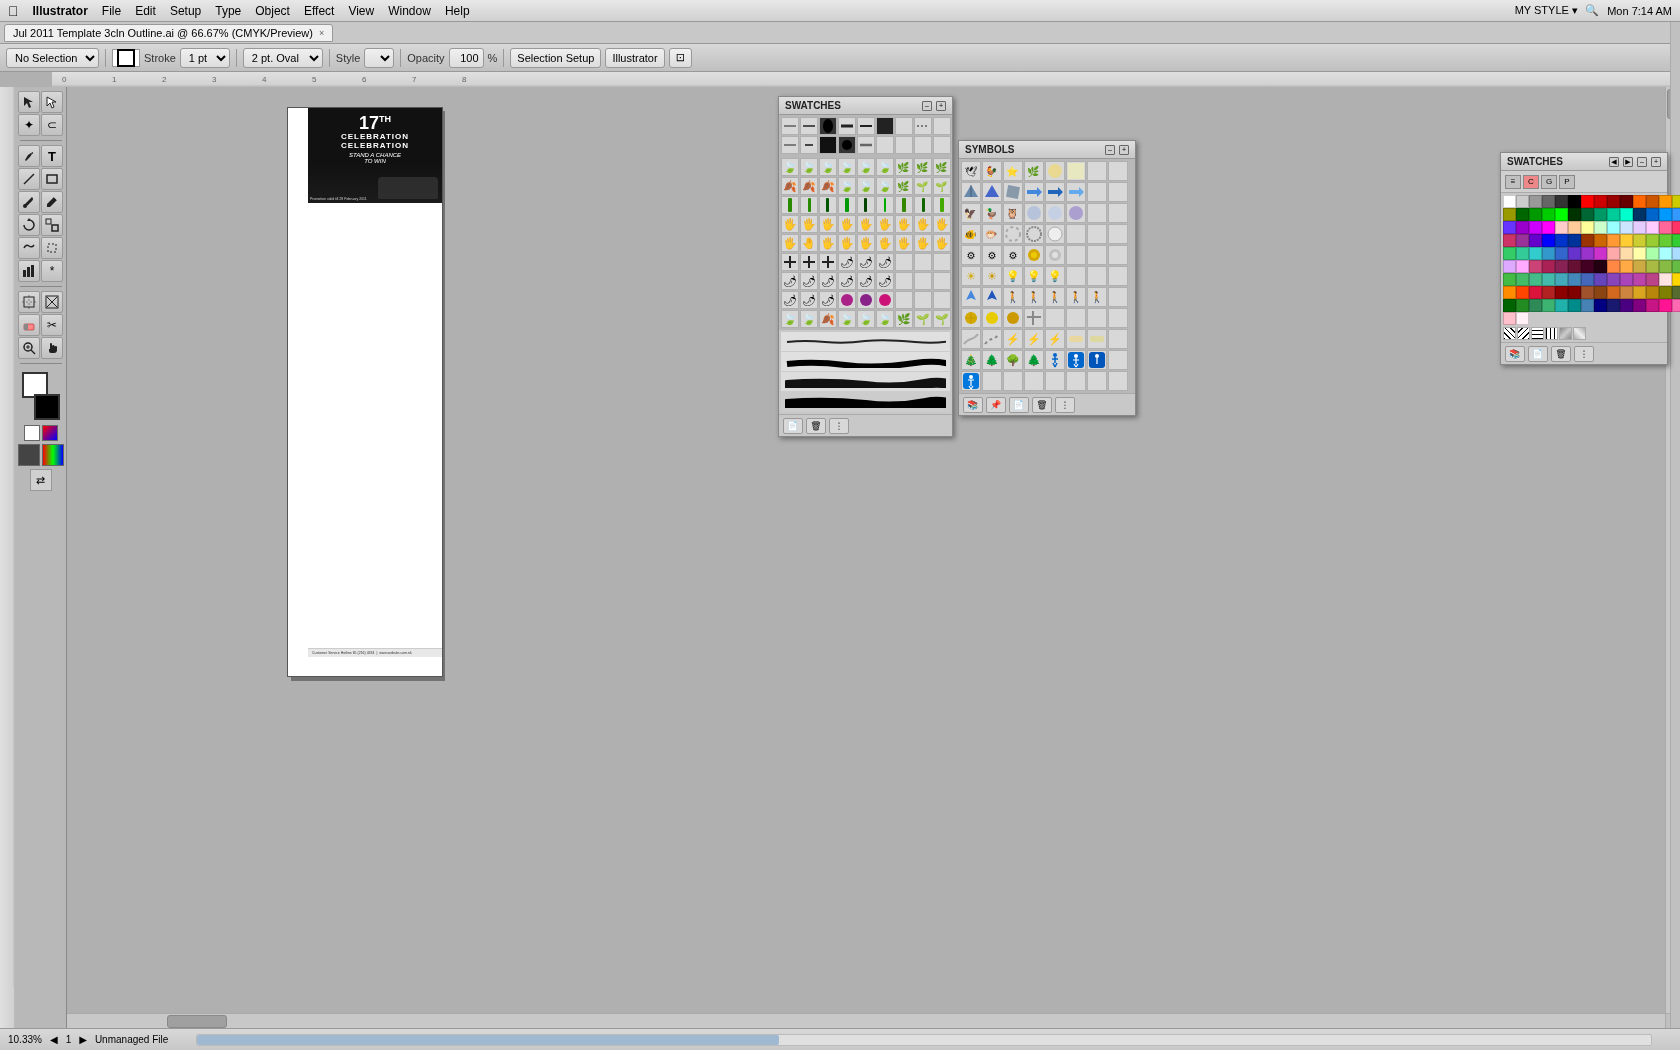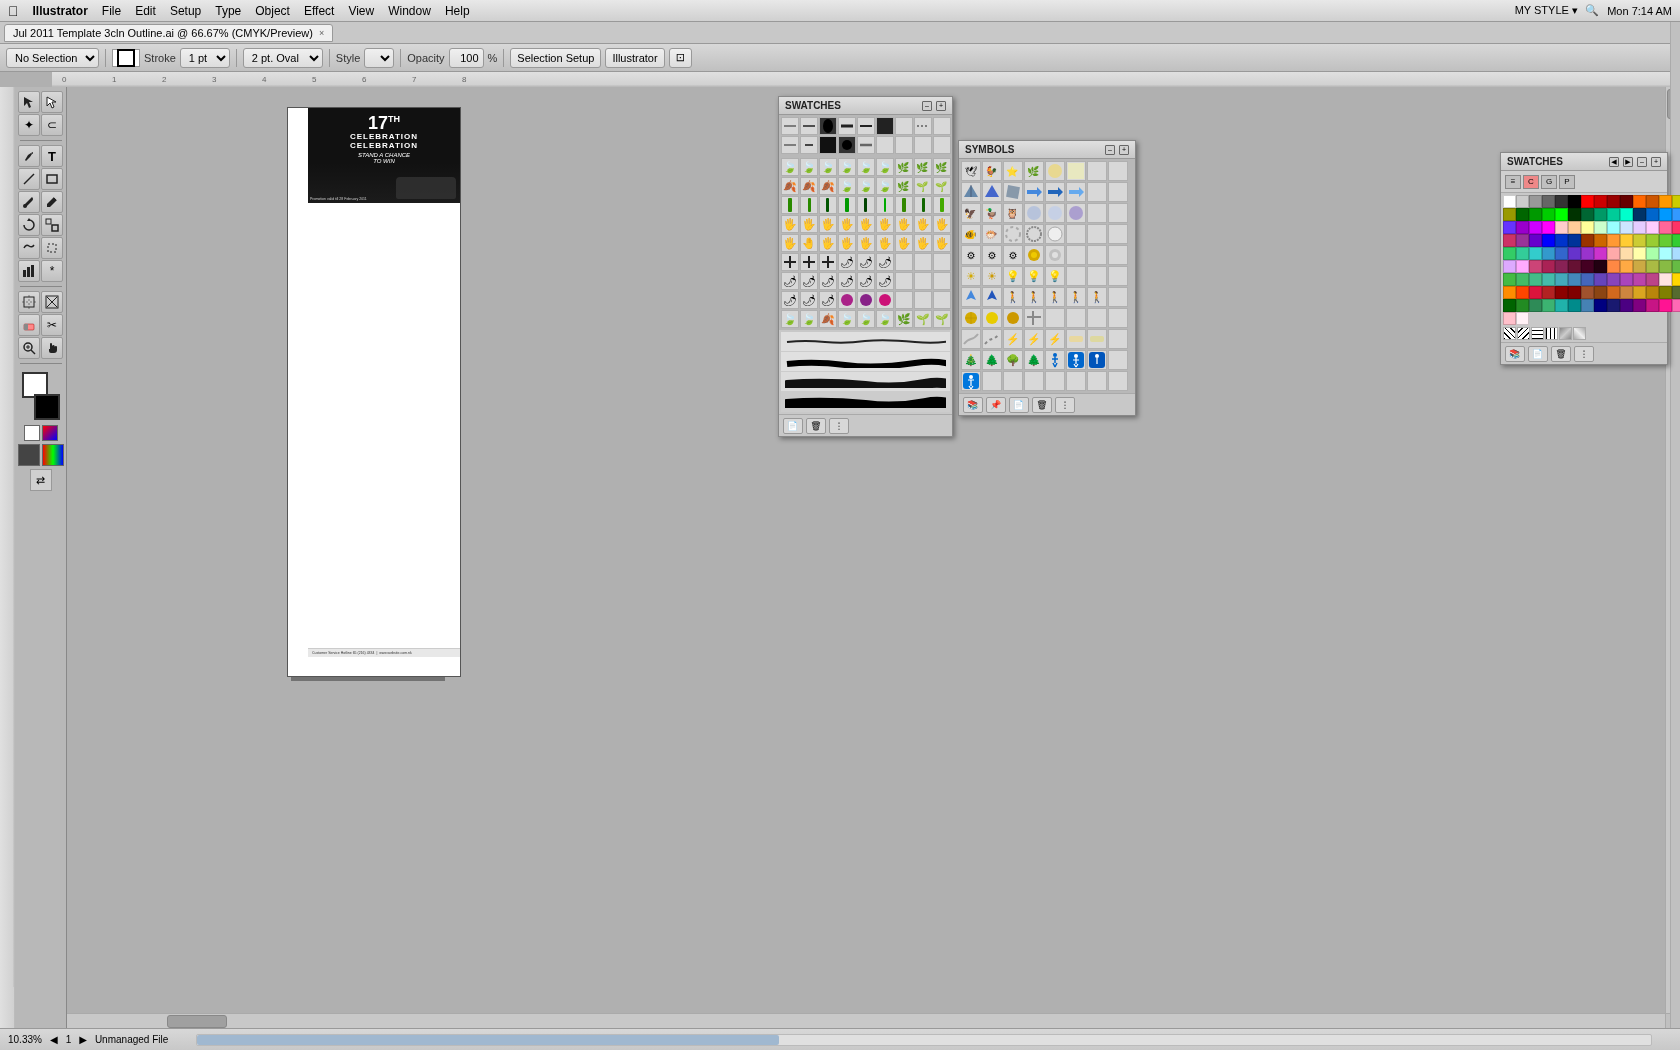--- a/index.html
+++ b/index.html
@@ -535,21 +535,21 @@
       <div style="width:22px;height:22px;background:#d0d0d0;border:1px solid #999;display:flex;align-items:center;justify-content:center;cursor:pointer;">⇄</div>
     </div>
   </div>
 
   <div id="canvas-area" style="flex:1; background:#b0b0b0; position:relative; overflow:hidden;">
 
     <div style="position:absolute; top:20px; left:220px;">
 
       <div style="position:absolute;top:4px;left:4px;width:154px;height:570px;background:rgba(0,0,0,0.35);"></div>
 
-      <div style="position:relative;width:174px;height:570px;background:white;border:1px solid #555;padding-left:20px;">
+      <div style="position:relative;width:156px;height:570px;background:white;border:1px solid #555;padding-left:20px;">
 
         <div style="background:#111;padding:6px 4px 4px;text-align:center;position:relative;height:95px;overflow:hidden;">
 
           <div style="position:absolute;bottom:0;left:0;right:0;height:40px;background:linear-gradient(to bottom,rgba(0,0,0,0),rgba(30,30,30,0.8))"></div>
           <div style="color:white;font-size:18px;font-weight:900;line-height:1;font-family:Impact,sans-serif;">
             17<span style="font-size:9px;vertical-align:super;">TH</span>
           </div>
           <div style="color:white;font-size:8px;font-weight:bold;letter-spacing:1px;">CELEBRATION</div>
           <div style="color:white;font-size:8px;font-weight:bold;letter-spacing:1px;">CELEBRATION</div>
           <div style="margin-top:2px;color:white;font-size:6px;font-style:italic;">STAND A CHANCE</div>

